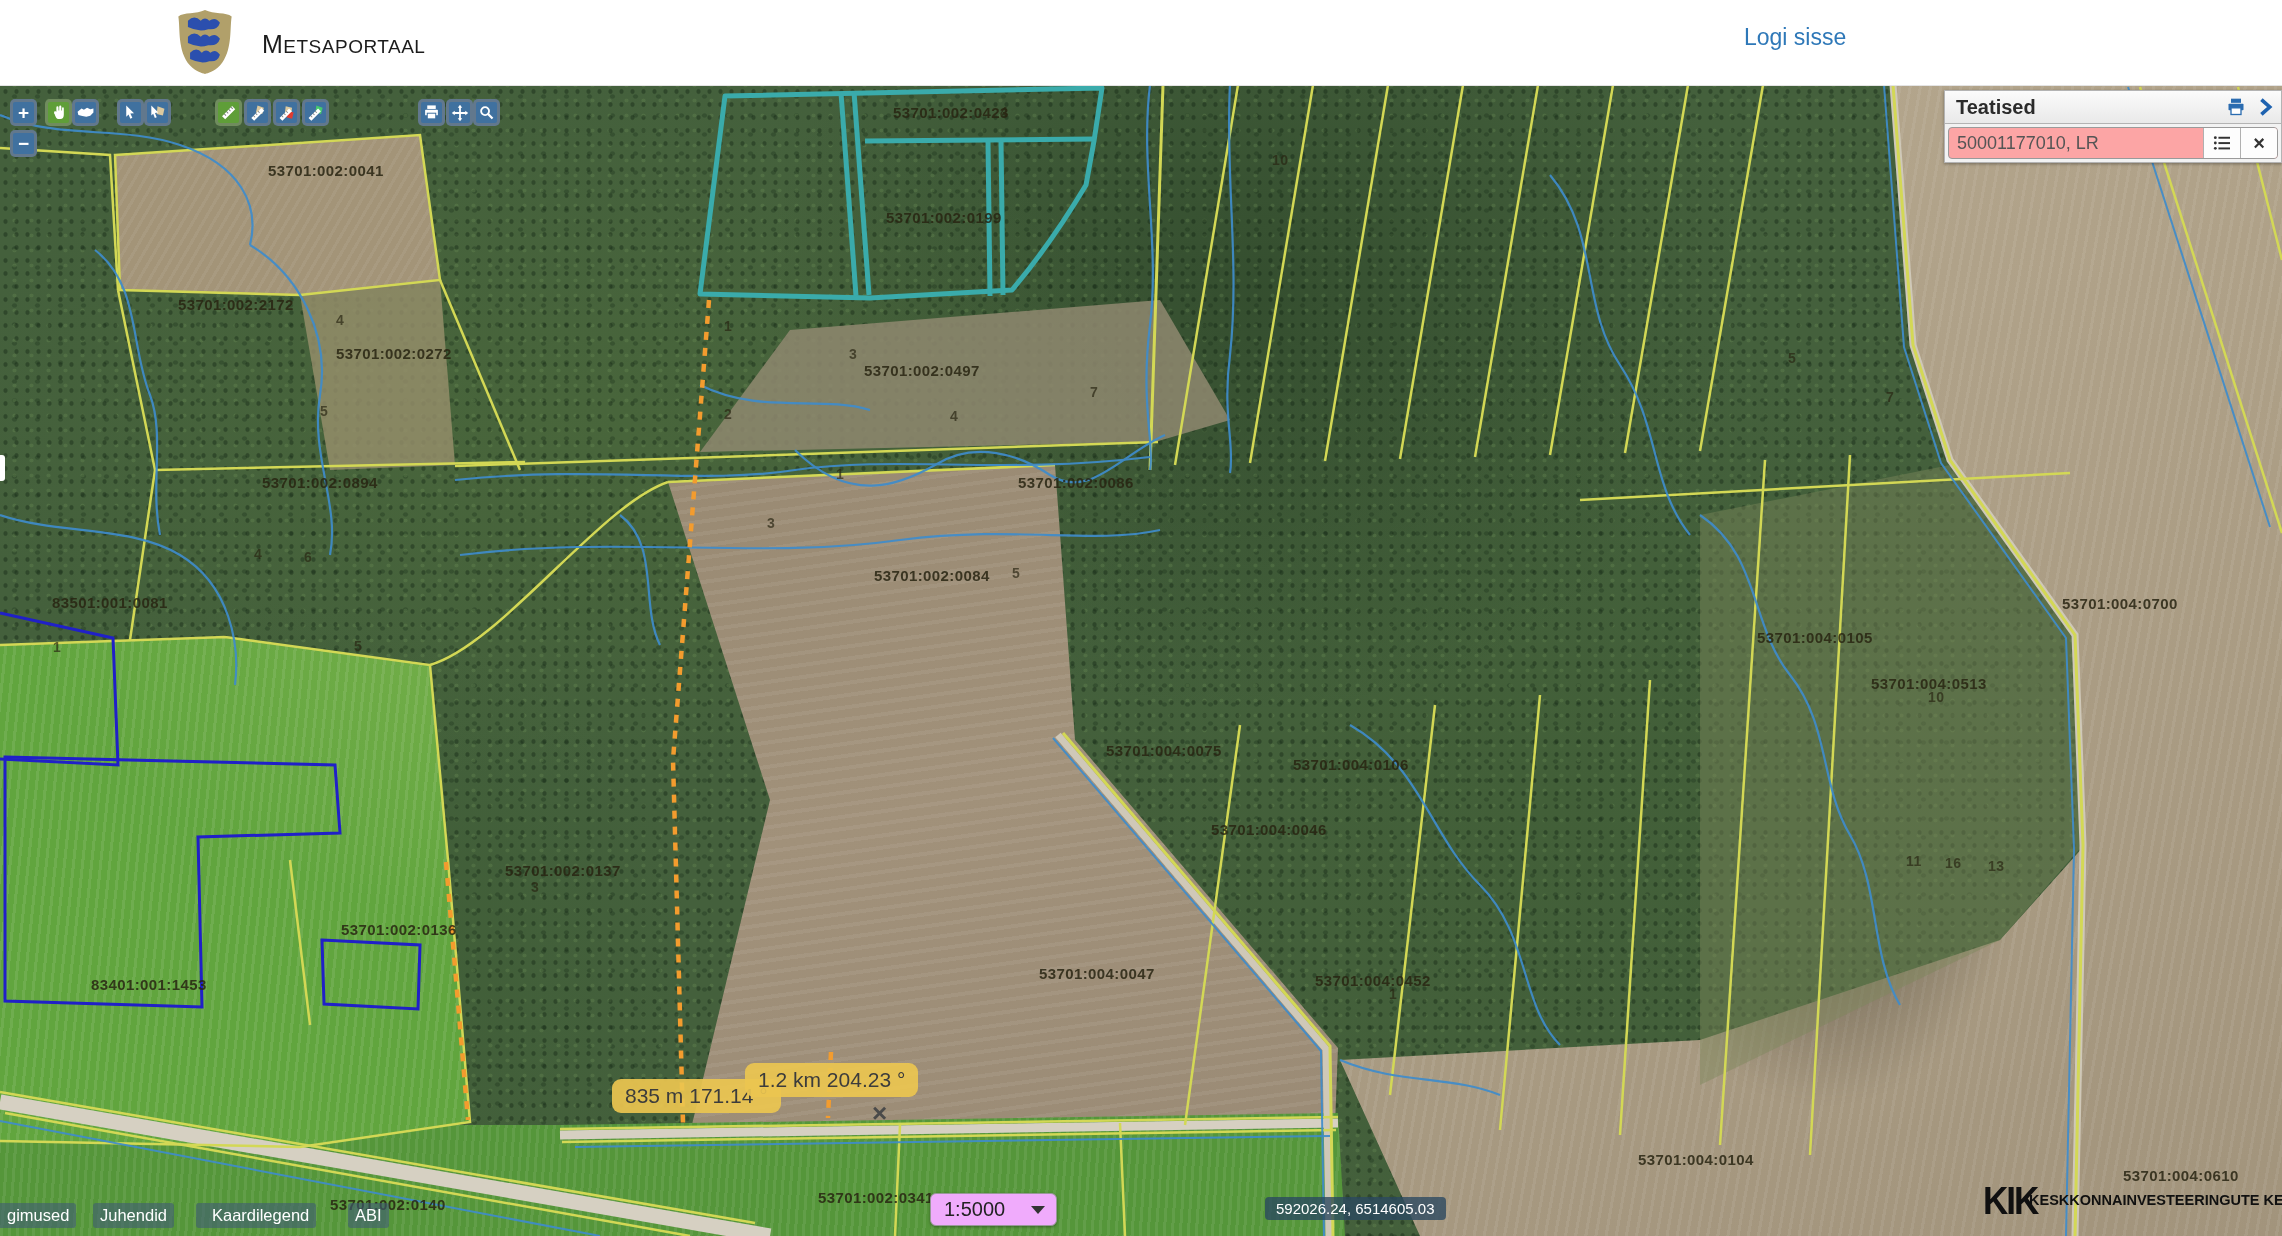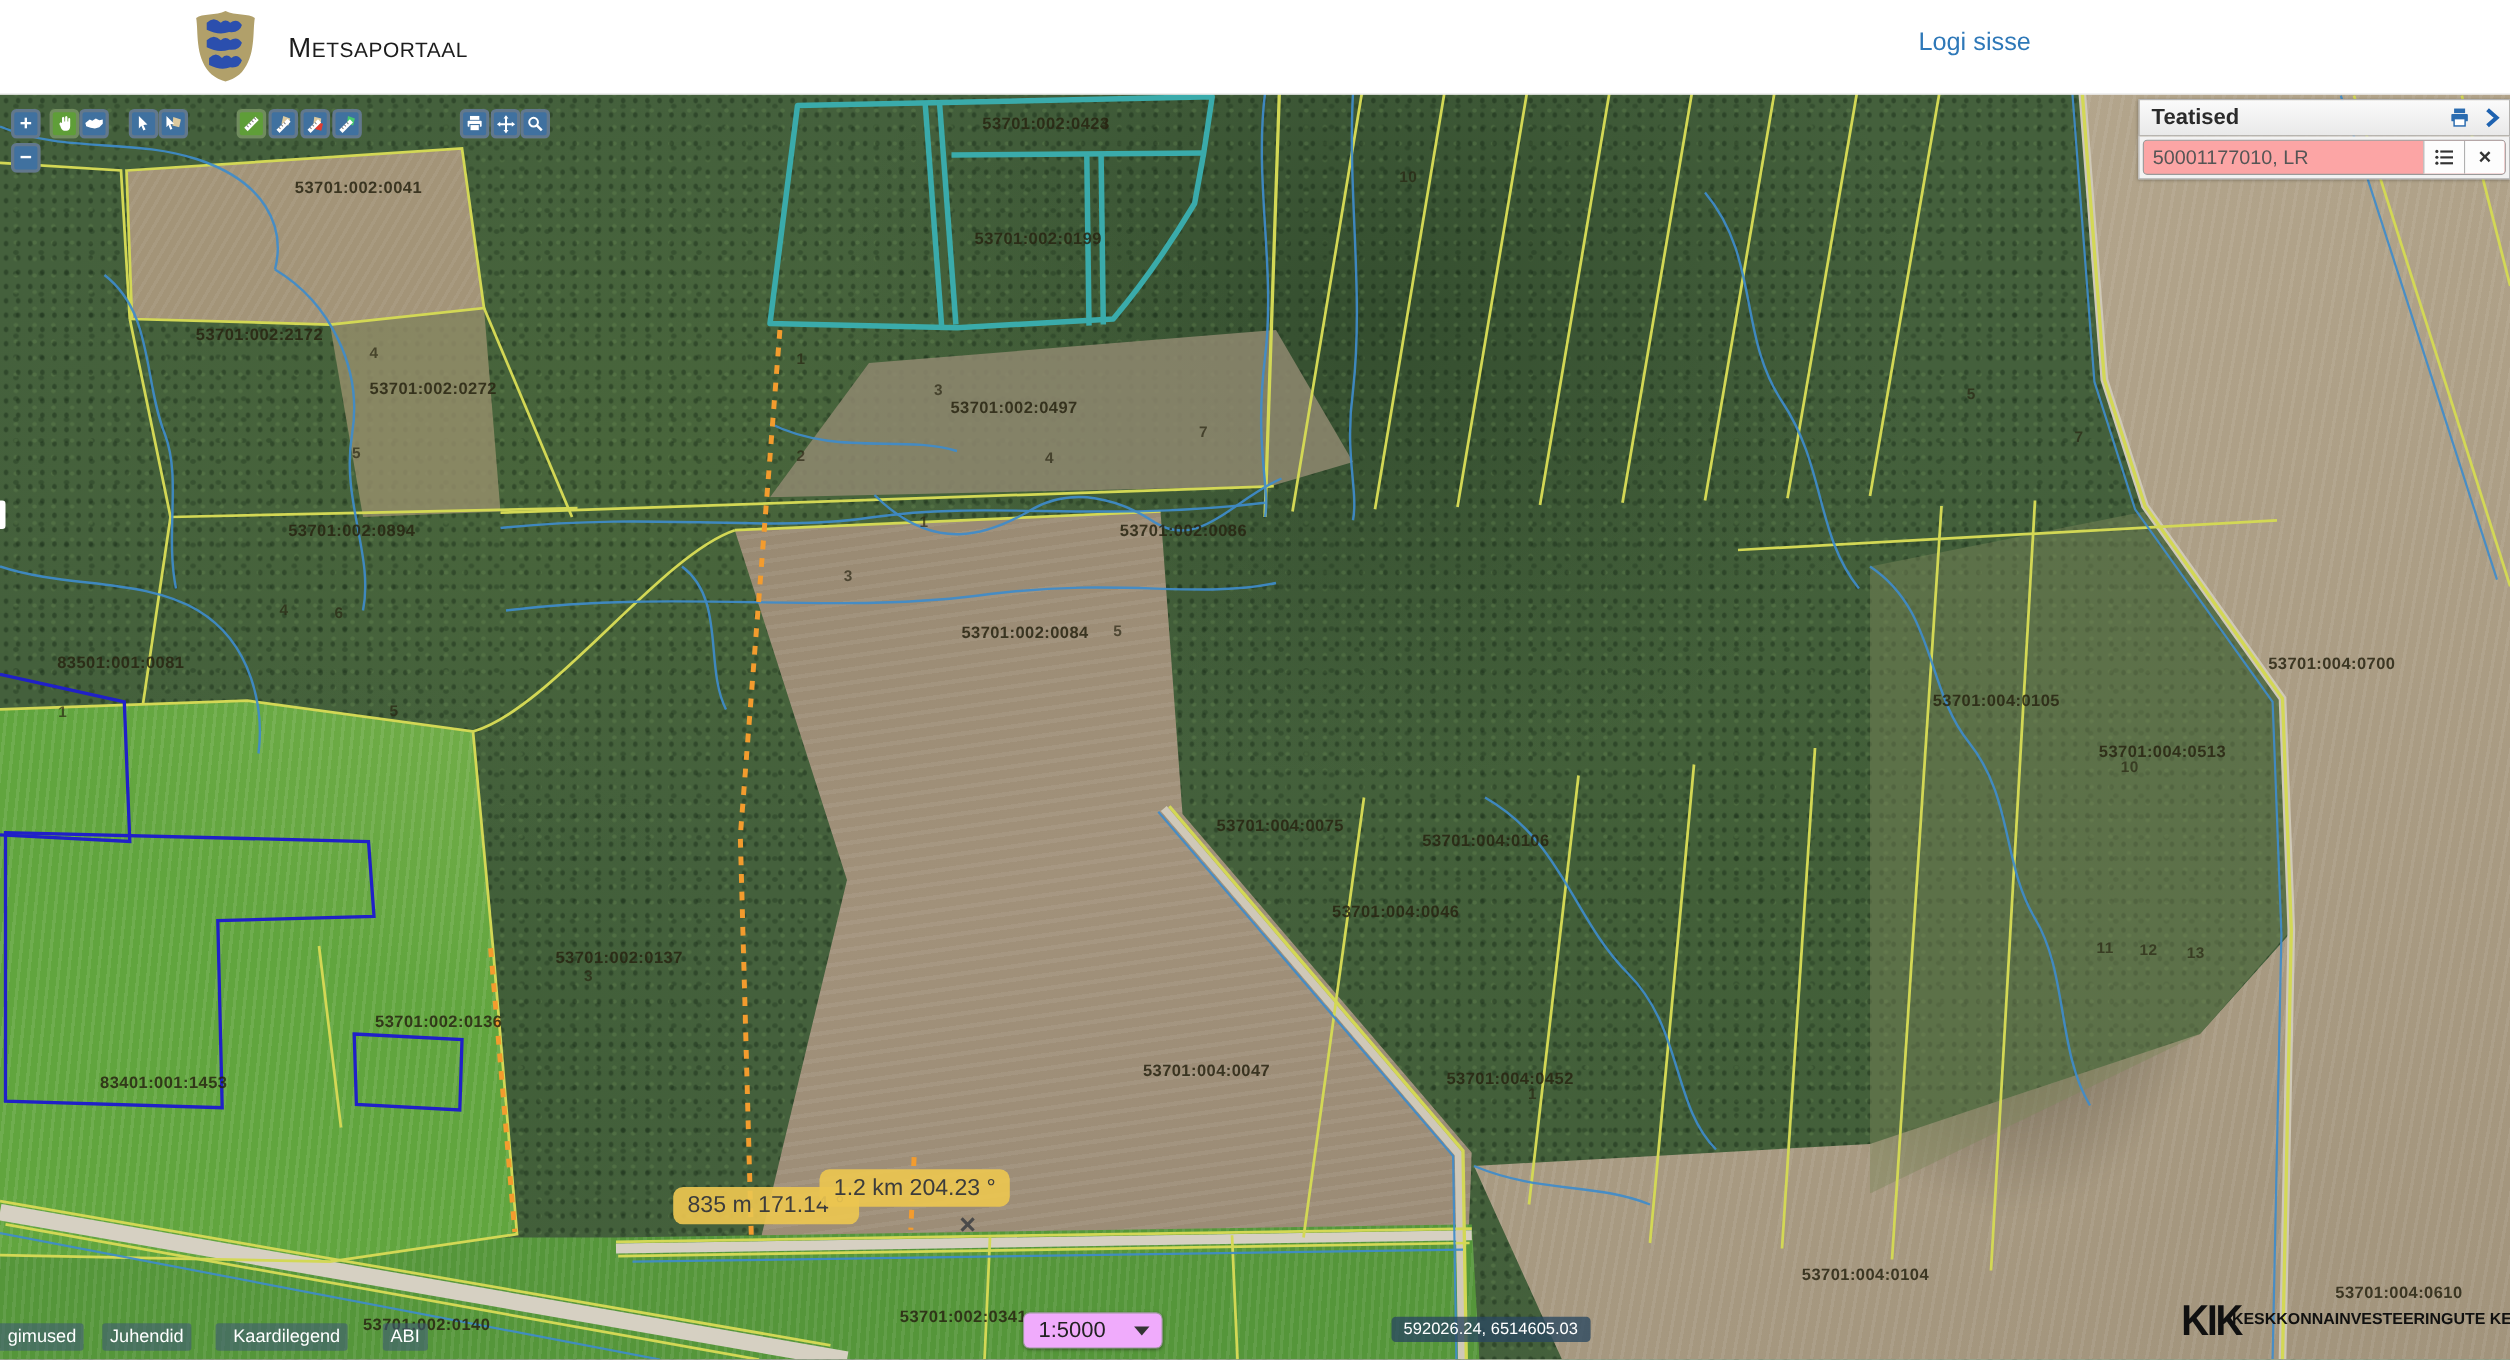--- a/index.html
+++ b/index.html
@@ -261,28 +261,28 @@
     <div class="map-label num" style="left: 1090px; top: 384px;">7</div>
     <div class="map-label" style="left: 864px; top: 362px;">53701:002:0497</div>
     <div class="map-label num" style="left: 1788px; top: 350px;">5</div>
     <div class="map-label num" style="left: 1886px; top: 389px;">7</div>
     <div class="map-label" style="left: 1018px; top: 474px;">53701:002:0086</div>
     <div class="map-label num" style="left: 836px; top: 466px;">1</div>
     <div class="map-label num" style="left: 767px; top: 515px;">3</div>
     <div class="map-label" style="left: 874px; top: 567px;">53701:002:0084</div>
     <div class="map-label num" style="left: 1012px; top: 565px;">5</div>
     <div class="map-label" style="left: 1757px; top: 629px;">53701:004:0105</div>
-    <div class="map-label" style="left: 1871px; top: 675px; margin-left: 37px;">53701:004:0513</div>
+    <div class="map-label" style="left: 1871px; top: 675px;">53701:004:0513</div>
     <div class="map-label num" style="left: 1928px; top: 689px;">10</div>
     <div class="map-label" style="left: 2062px; top: 595px;">53701:004:0700</div>
     <div class="map-label" style="left: 1106px; top: 742px;">53701:004:0075</div>
     <div class="map-label" style="left: 1293px; top: 756px;">53701:004:0106</div>
     <div class="map-label" style="left: 1211px; top: 821px;">53701:004:0046</div>
     <div class="map-label num" style="left: 1906px; top: 853px;">11</div>
-    <div class="map-label num" style="left: 1945px; top: 855px;">12</div>
+    <div class="map-label num" style="left: 1945px; top: 855px;">16</div>
     <div class="map-label num" style="left: 1988px; top: 858px;">13</div>
     <div class="map-label" style="left: 1315px; top: 972px;">53701:004:0452</div>
     <div class="map-label num" style="left: 1389px; top: 986px;">1</div>
     <div class="map-label" style="left: 1039px; top: 965px;">53701:004:0047</div>
     <div class="map-label" style="left: 505px; top: 862px;">53701:002:0137</div>
     <div class="map-label num" style="left: 531px; top: 879px;">3</div>
     <div class="map-label" style="left: 341px; top: 921px;">53701:002:0136</div>
     <div class="map-label" style="left: 91px; top: 976px;">83401:001:1453</div>
     <div class="map-label" style="left: 330px; top: 1196px;">53701:002:0140</div>
     <div class="map-label" style="left: 818px; top: 1189px;">53701:002:0341</div>

